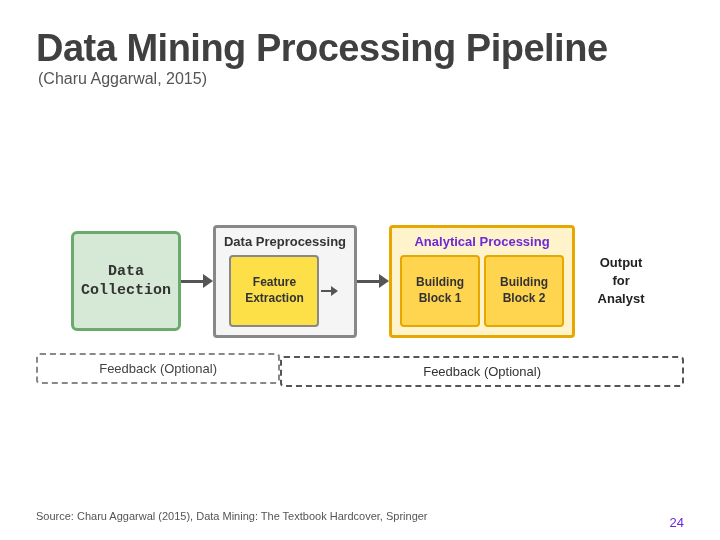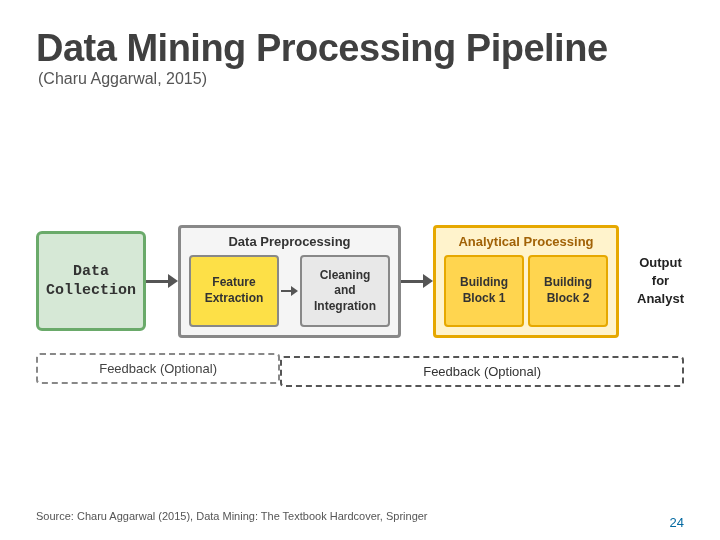--- a/index.html
+++ b/index.html
@@ -179,21 +179,21 @@
       padding: 6px 8px 8px 8px;
       display: flex;
       flex-direction: column;
       align-items: center;
       flex-shrink: 0;
     }
 
     .analytical-label {
       font-size: 13px;
       font-weight: 700;
-      color: #a16207;
+      color: #6d28d9;
       margin-bottom: 6px;
       text-align: center;
     }
 
     .analytical-inner {
       display: flex;
       align-items: center;
       gap: 4px;
     }
 
@@ -267,21 +267,21 @@
       left: 36px;
       font-size: 11px;
       color: #555;
     }
 
     .page-number {
       position: absolute;
       bottom: 10px;
       right: 36px;
       font-size: 13px;
-      color: #0369a1;
+      color: #6d28d9;
       font-weight: 500;
     }
   </style>
 </head>
 <body>
 
 <div class="page">
   <h1 class="main-title">Data Mining Processing Pipeline</h1>
   <div class="subtitle">(Charu Aggarwal, 2015)</div>
 
@@ -301,25 +301,20 @@
       <div class="preprocessing-outer">
         <div class="preprocessing-label">Data Preprocessing</div>
         <div class="preprocessing-inner">
           <div class="feature-extraction-box">
             <span style="white-space:pre-line;">Feature
 Extraction</span>
           </div>
           <div class="small-arrow">
             <div class="line"></div>
             <div class="head"></div>
-          </div>
-          <div class="cleaning-box">
-            <span style="white-space:pre-line;">Cleaning
-and
-Integration</span>
           </div>
         </div>
       </div>
 
       <div class="arrow-right">
         <div class="line"></div>
         <div class="head"></div>
       </div>
 
       <div class="analytical-outer">

